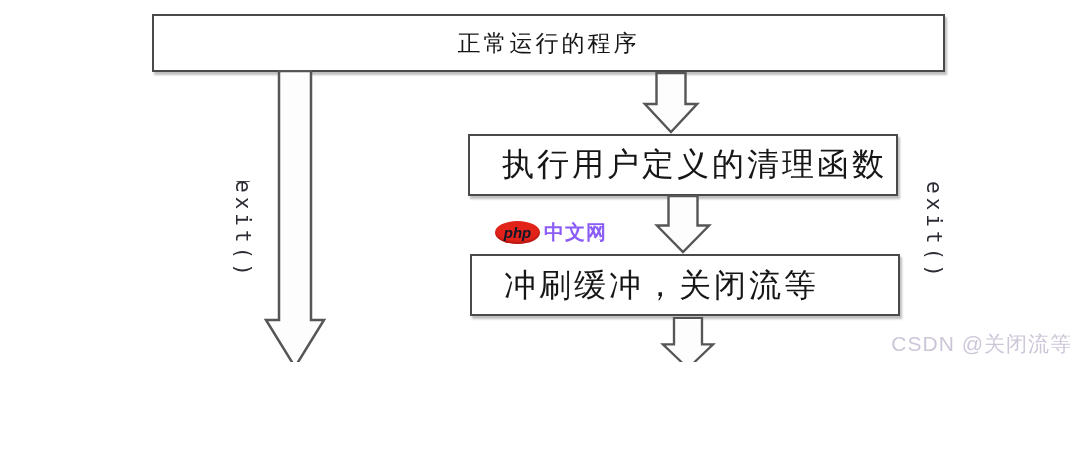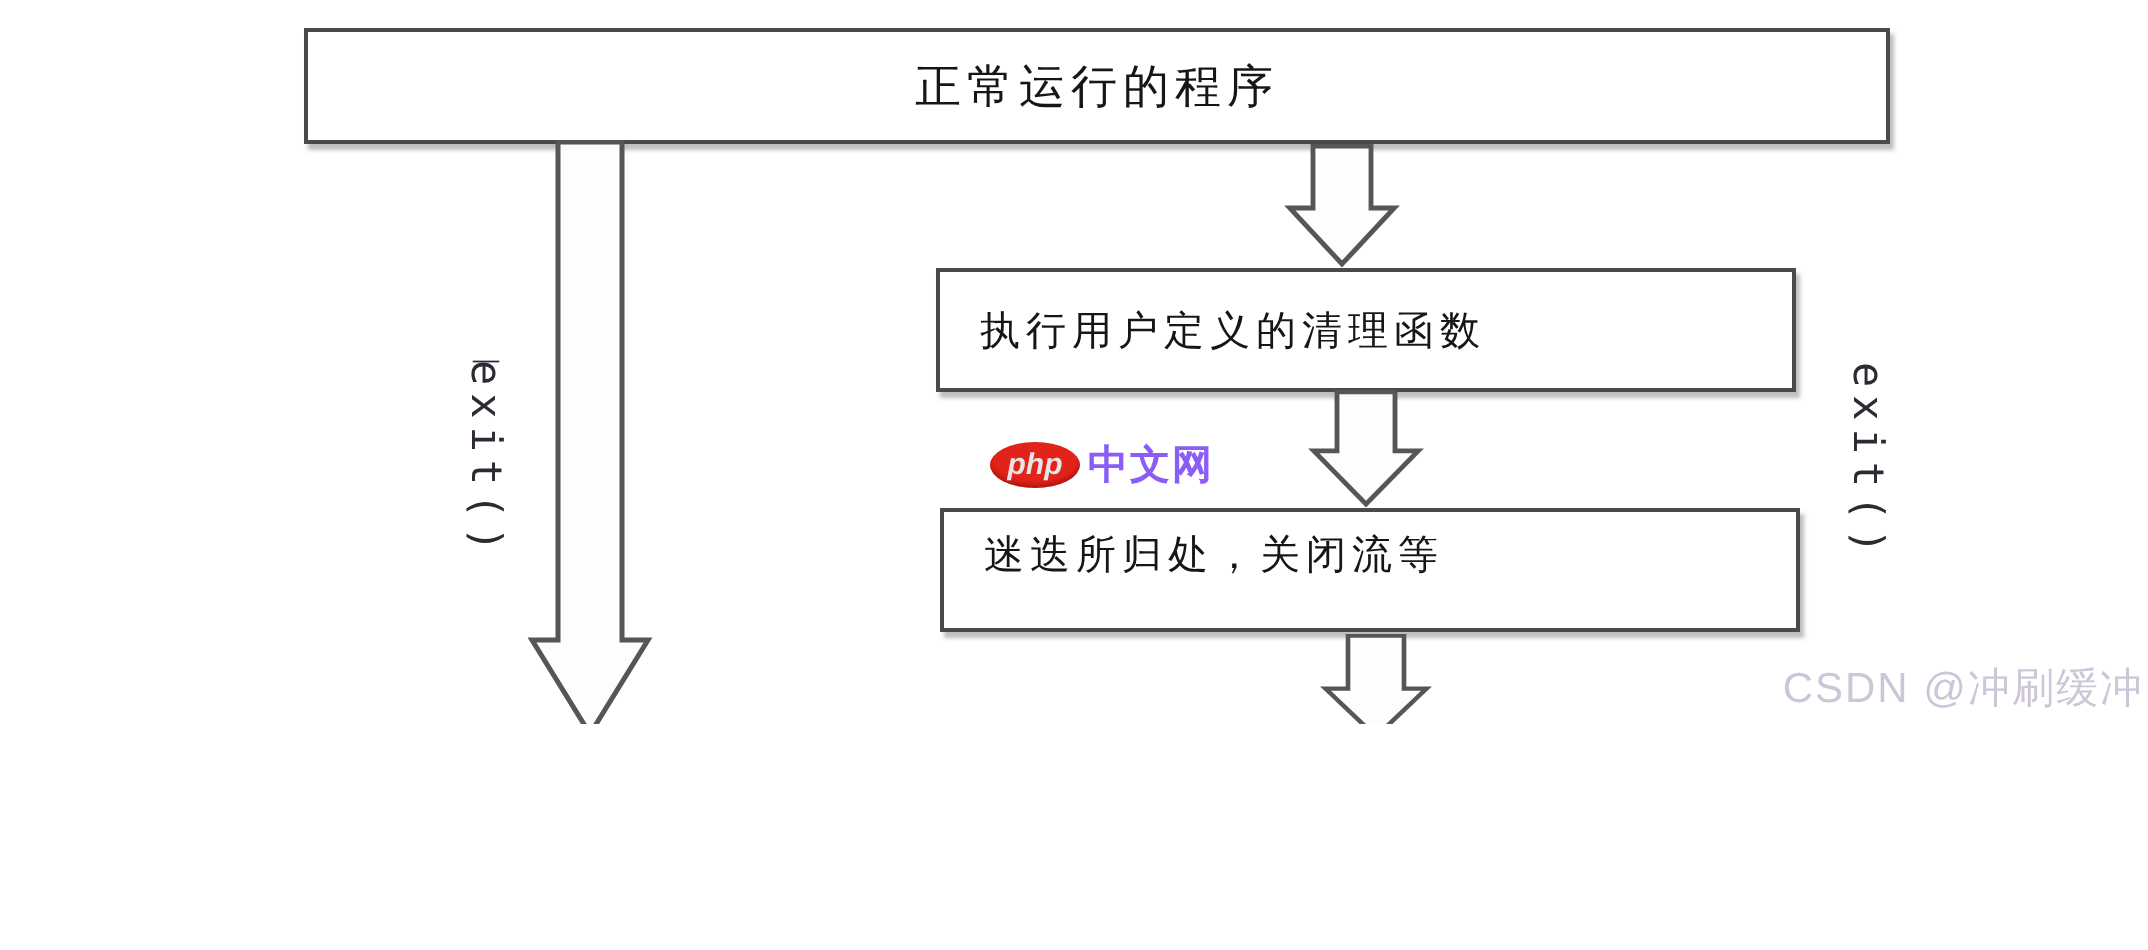--- a/index.html
+++ b/index.html
@@ -17,21 +17,21 @@
     border:2px solid #4a4a4a;
     box-shadow:2px 3px 2px rgba(110,110,110,.45);
     box-sizing:border-box;
     display:flex;align-items:center;
     color:#161616;
   }
   .box-program{left:152px;top:14px;width:793px;height:58px;justify-content:center;}
   .box-program .btxt{font-size:23px;letter-spacing:3px;}
   .box-cleanup{left:468px;top:134px;width:430px;height:62px;}
   .box-flush{left:470px;top:254px;width:430px;height:62px;align-items:flex-start;}
-  .box-cleanup .btxt,.box-flush .btxt{font-size:20px;letter-spacing:3px;padding-left:20px;}
+  .box-cleanup .btxt,.box-flush .btxt{font-size:32px;letter-spacing:3px;padding-left:32px;}
   .box-flush .btxt{padding-top:8px;}
   .box-kernel{
     left:176px;top:368px;width:774px;height:87px;
     background:#c4c4c4;justify-content:center;
   }
   .box-kernel .btxt{
     font-family:"DejaVu Sans Mono", monospace;
     font-size:23px;letter-spacing:1px;
     transform:translateX(-56px);
   }
@@ -56,21 +56,21 @@
   .label-left{left:231px;top:168px;}
   .label-right{left:922px;top:181px;}
   
   .php-logo{
     position:absolute;left:495px;top:220px;height:24px;
     display:flex;align-items:center;gap:4px;
   }
   .php-badge{
     display:flex;align-items:center;justify-content:center;
     width:45px;height:23px;border-radius:50%;
-    background:#e2231a;color:#e5e5e5;
+    background:#e2231a;color:#0f172a;
     font-family:"Liberation Sans", sans-serif;
     font-weight:bold;font-style:italic;font-size:15px;
     box-shadow:inset 0 -2px 2px rgba(120,0,0,.4);
   }
   .php-site{
     font-family:"Liberation Sans", sans-serif;
     font-weight:bold;font-size:20px;color:#8b5cf6;letter-spacing:1px;
   }
   
   .csdn{
@@ -115,29 +115,29 @@
     <span class="php-site">中文网</span>
   </div>
 
   <span class="arr" style="left:654px;top:195px;">
     <svg width="58" height="59" viewBox="0 0 60 62" preserveAspectRatio="none">
       <path d="M15 1 L15 32 L3 32 L30 60 L57 32 L45 32 L45 1 Z" fill="#fdfdfd" stroke="#565656" stroke-width="2.5"></path>
     </svg>
   </span>
 
   <div class="dbox box-flush">
-    <span class="btxt">迷迭所归处，关闭流等</span>
+    <span class="btxt">冲刷缓冲，关闭流等</span>
   </div>
 
   <span class="arr" style="left:660px;top:317px;">
     <svg width="56" height="53" viewBox="0 0 60 62" preserveAspectRatio="none">
       <path d="M15 1 L15 32 L3 32 L30 60 L57 32 L45 32 L45 1 Z" fill="#fdfdfd" stroke="#565656" stroke-width="2.5"></path>
     </svg>
   </span>
 
   <div class="vlabel label-right">
     <span class="vlabel-body">exit()</span>
   </div>
 
 
-  <span class="csdn">CSDN @冲刷缓冲</span>
+  <span class="csdn">CSDN @关闭流等</span>
 
 </div>
 
 </body></html>

